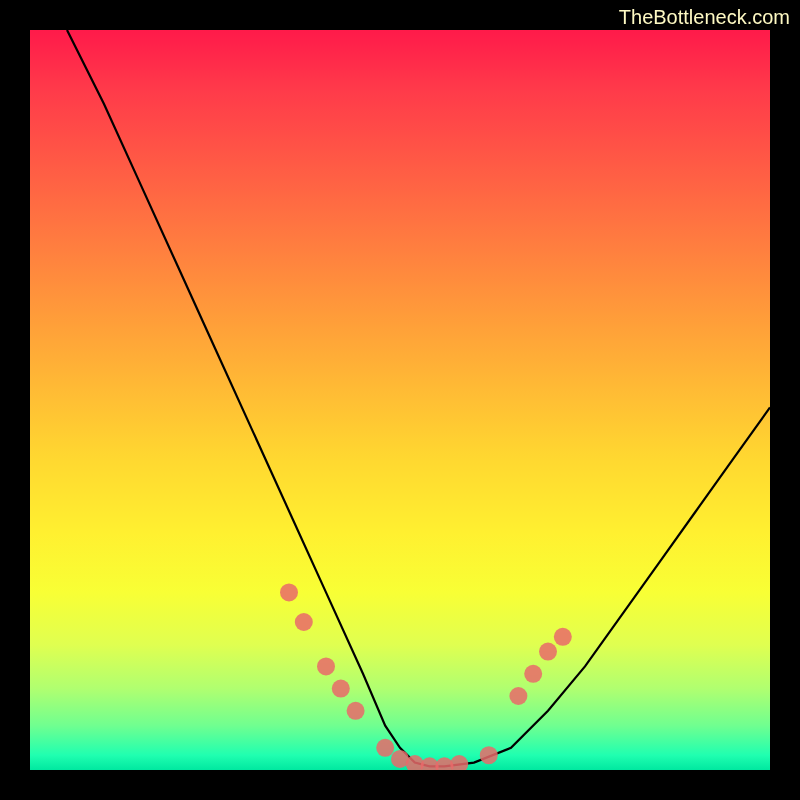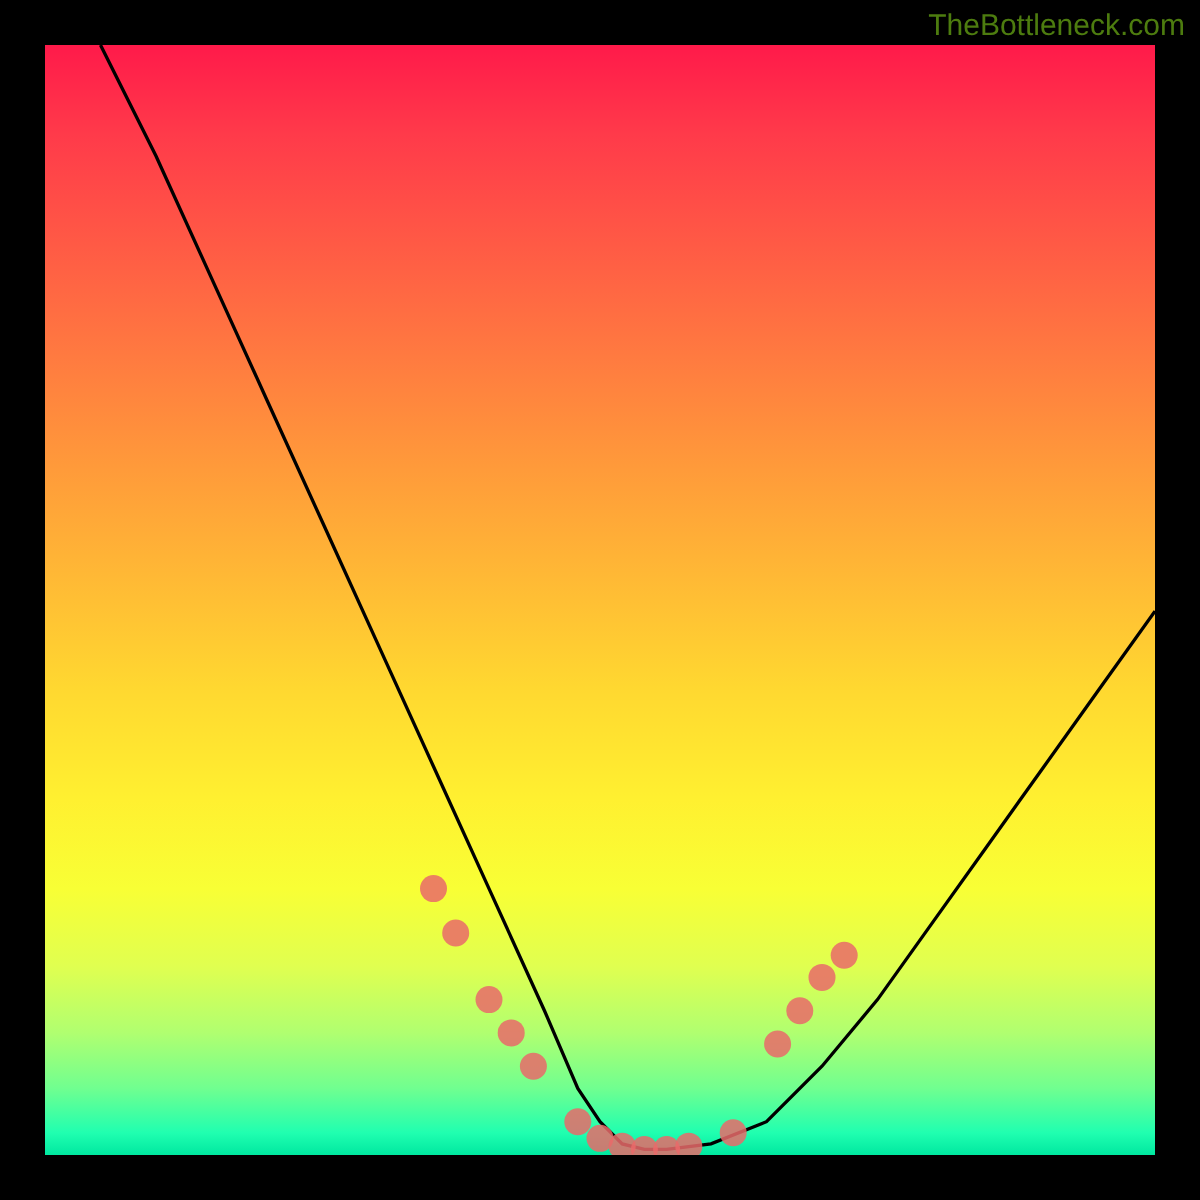--- a/index.html
+++ b/index.html
@@ -9,21 +9,21 @@
     height: 800px;
     background: #000;
     position: relative;
     overflow: hidden;
     font-family: Arial, Helvetica, sans-serif;
   }
   .attribution {
     position: absolute;
     top: 6px;
     right: 10px;
-    color: #4d7c0f;
+    color: #fef9c3;
     font-size: 20px;
     font-weight: 400;
     z-index: 10;
   }
   .plot-area {
     position: absolute;
     left: 30px;
     top: 30px;
     width: 740px;
     height: 740px;

